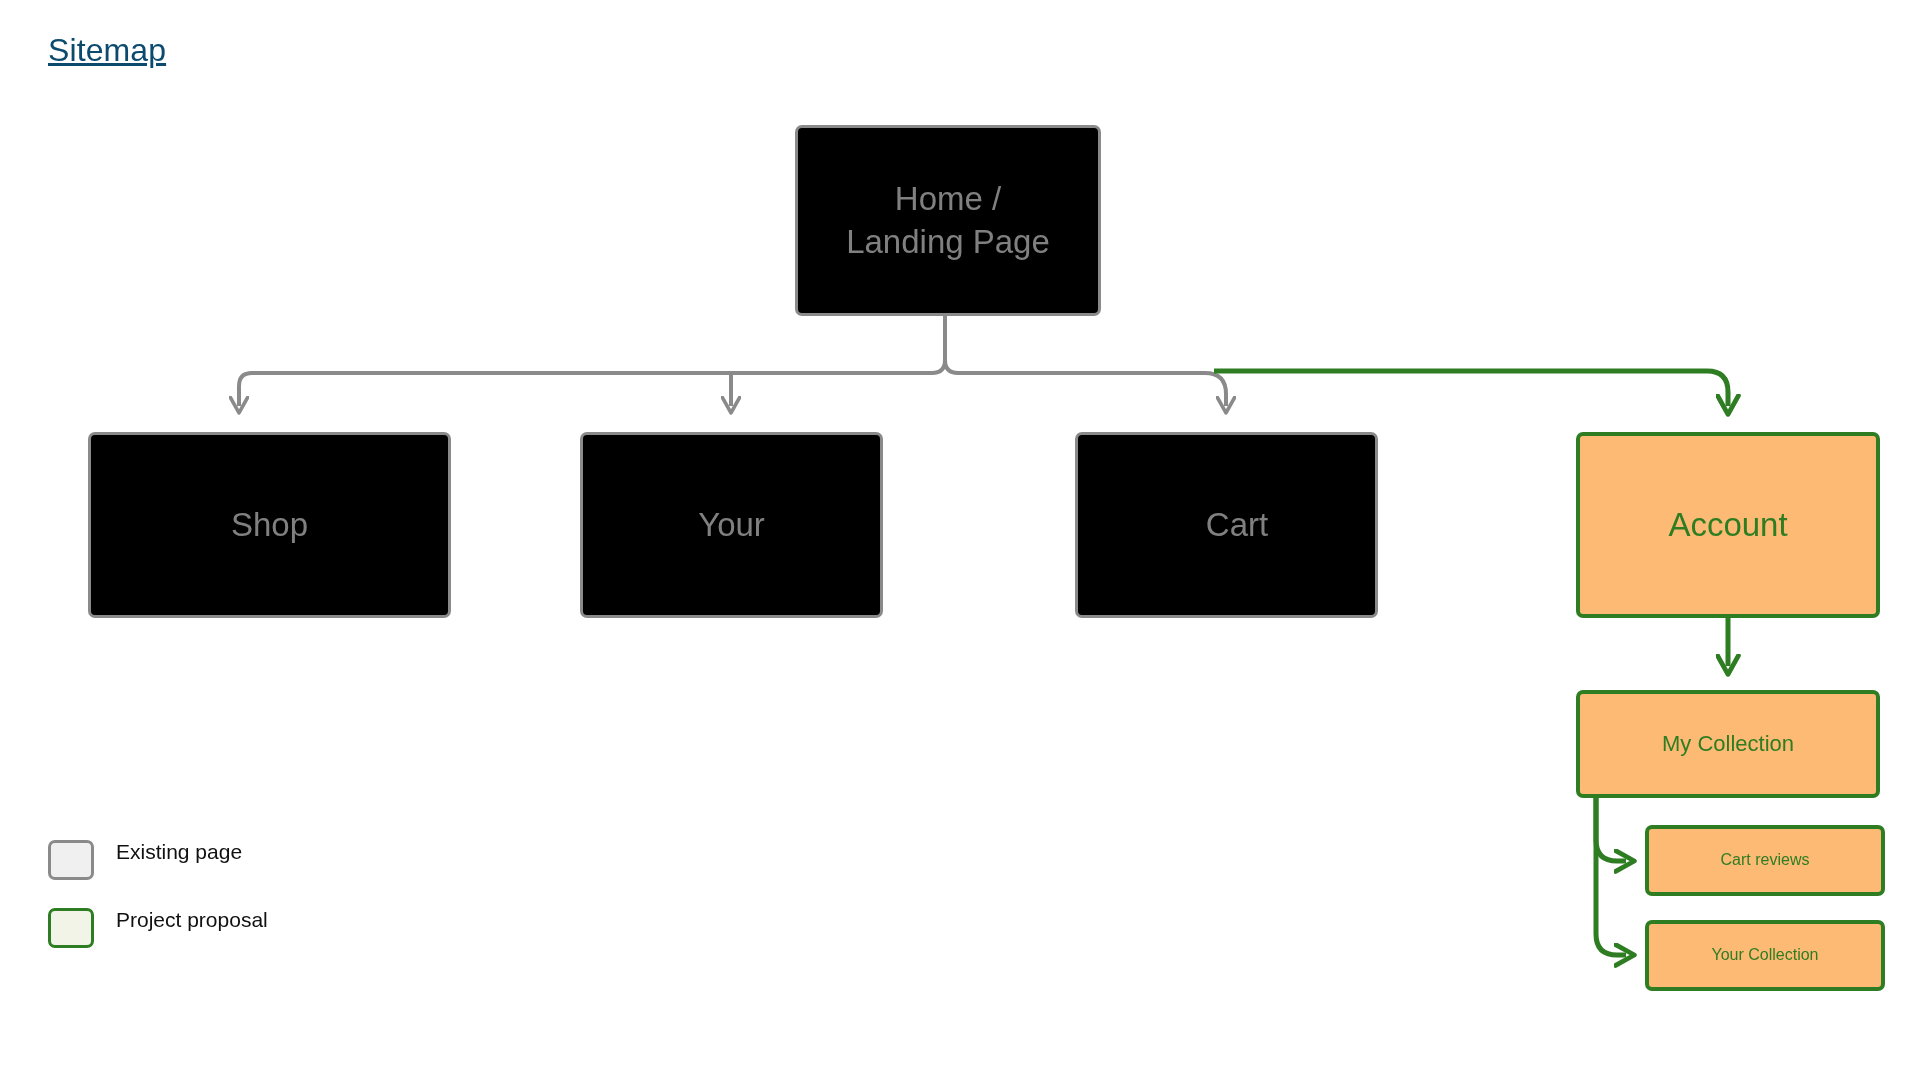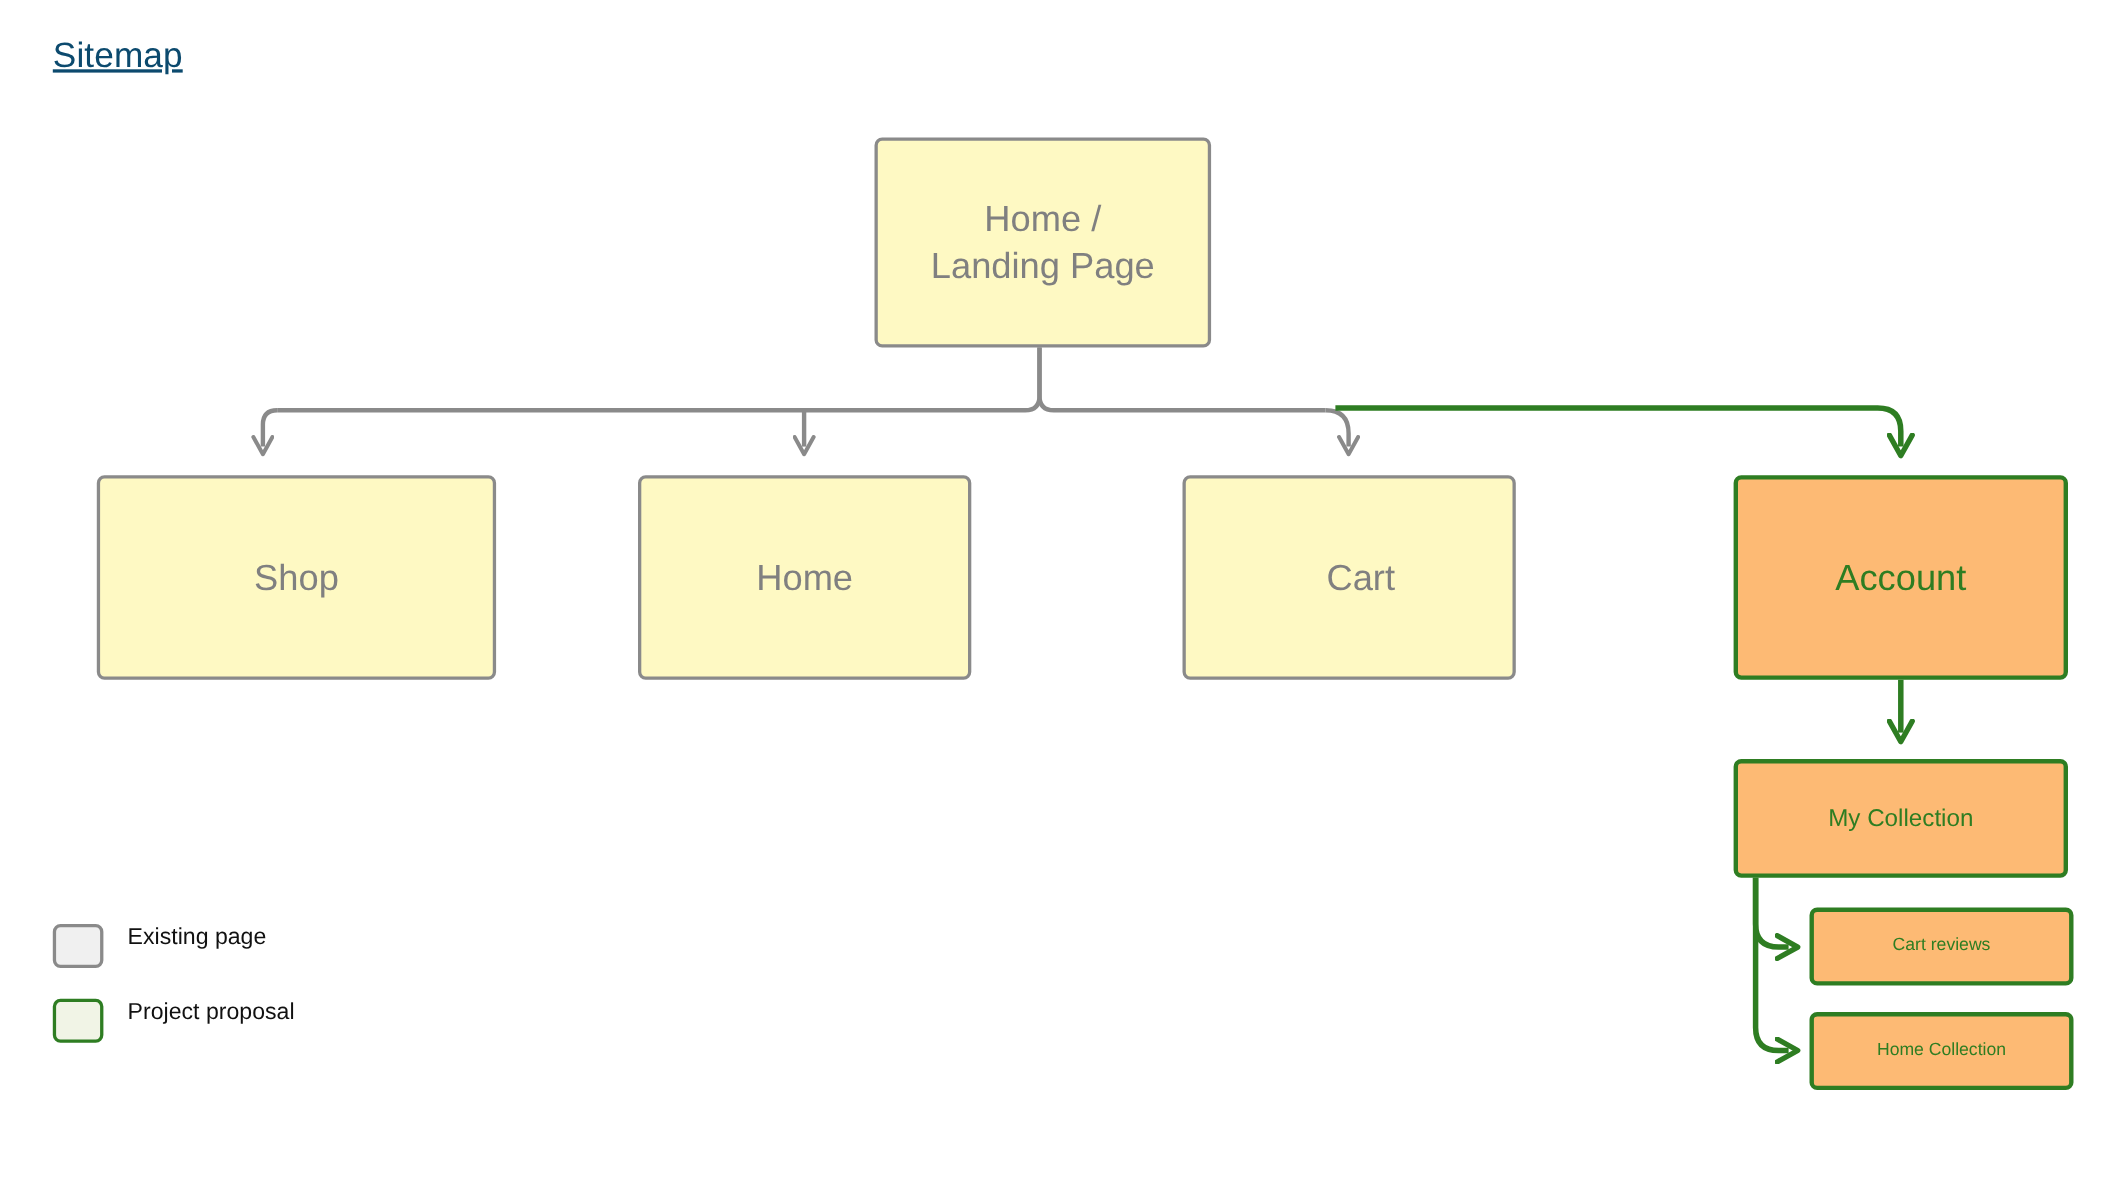--- a/index.html
+++ b/index.html
@@ -58,21 +58,21 @@
     position: absolute;
     box-sizing: border-box;
     display: flex;
     align-items: center;
     justify-content: center;
     text-align: center;
     border-radius: 7px;
     line-height: 1.28;
   }
   .node.existing {
-    background: #fef9c3;
+    background: #000000;
     border: 3px solid #8a8a8a;
     color: #808080;
   }
   .node.proposal {
     background: #fdba74;
     border: 4px solid #2e7d22;
     color: #2e7d22;
   }
 
   #node-home   { left: 795px;  top: 125px; width: 306px; height: 191px; font-size: 33px; }
@@ -176,41 +176,41 @@
       <span>Home /</span><br>
       <span>Landing Page</span>
     </span>
   </div>
 
   <div id="node-shop" class="node existing">
     <span>Shop</span>
   </div>
 
   <div id="node-info" class="node existing">
-    <span>Home</span>
+    <span>Your</span>
   </div>
 
   <div id="node-cart" class="node existing">
     <span>Cart</span>
   </div>
 
   <div id="node-account" class="node proposal">
     <span>Account</span>
   </div>
 
   <div id="node-mycollection" class="node proposal">
     <span>My Collection</span>
   </div>
 
   <div id="node-yourreviews" class="node proposal">
     <span>Cart reviews</span>
   </div>
 
   <div id="node-yourcollection" class="node proposal">
-    <span>Home Collection</span>
+    <span>Your Collection</span>
   </div>
 
   <div id="legend">
     <div class="legend-row">
       <span class="legend-swatch existing"></span>
       <span class="legend-label">Existing page</span>
     </div>
     <div class="legend-row">
       <span class="legend-swatch proposal"></span>
       <span class="legend-label">Project proposal</span>

